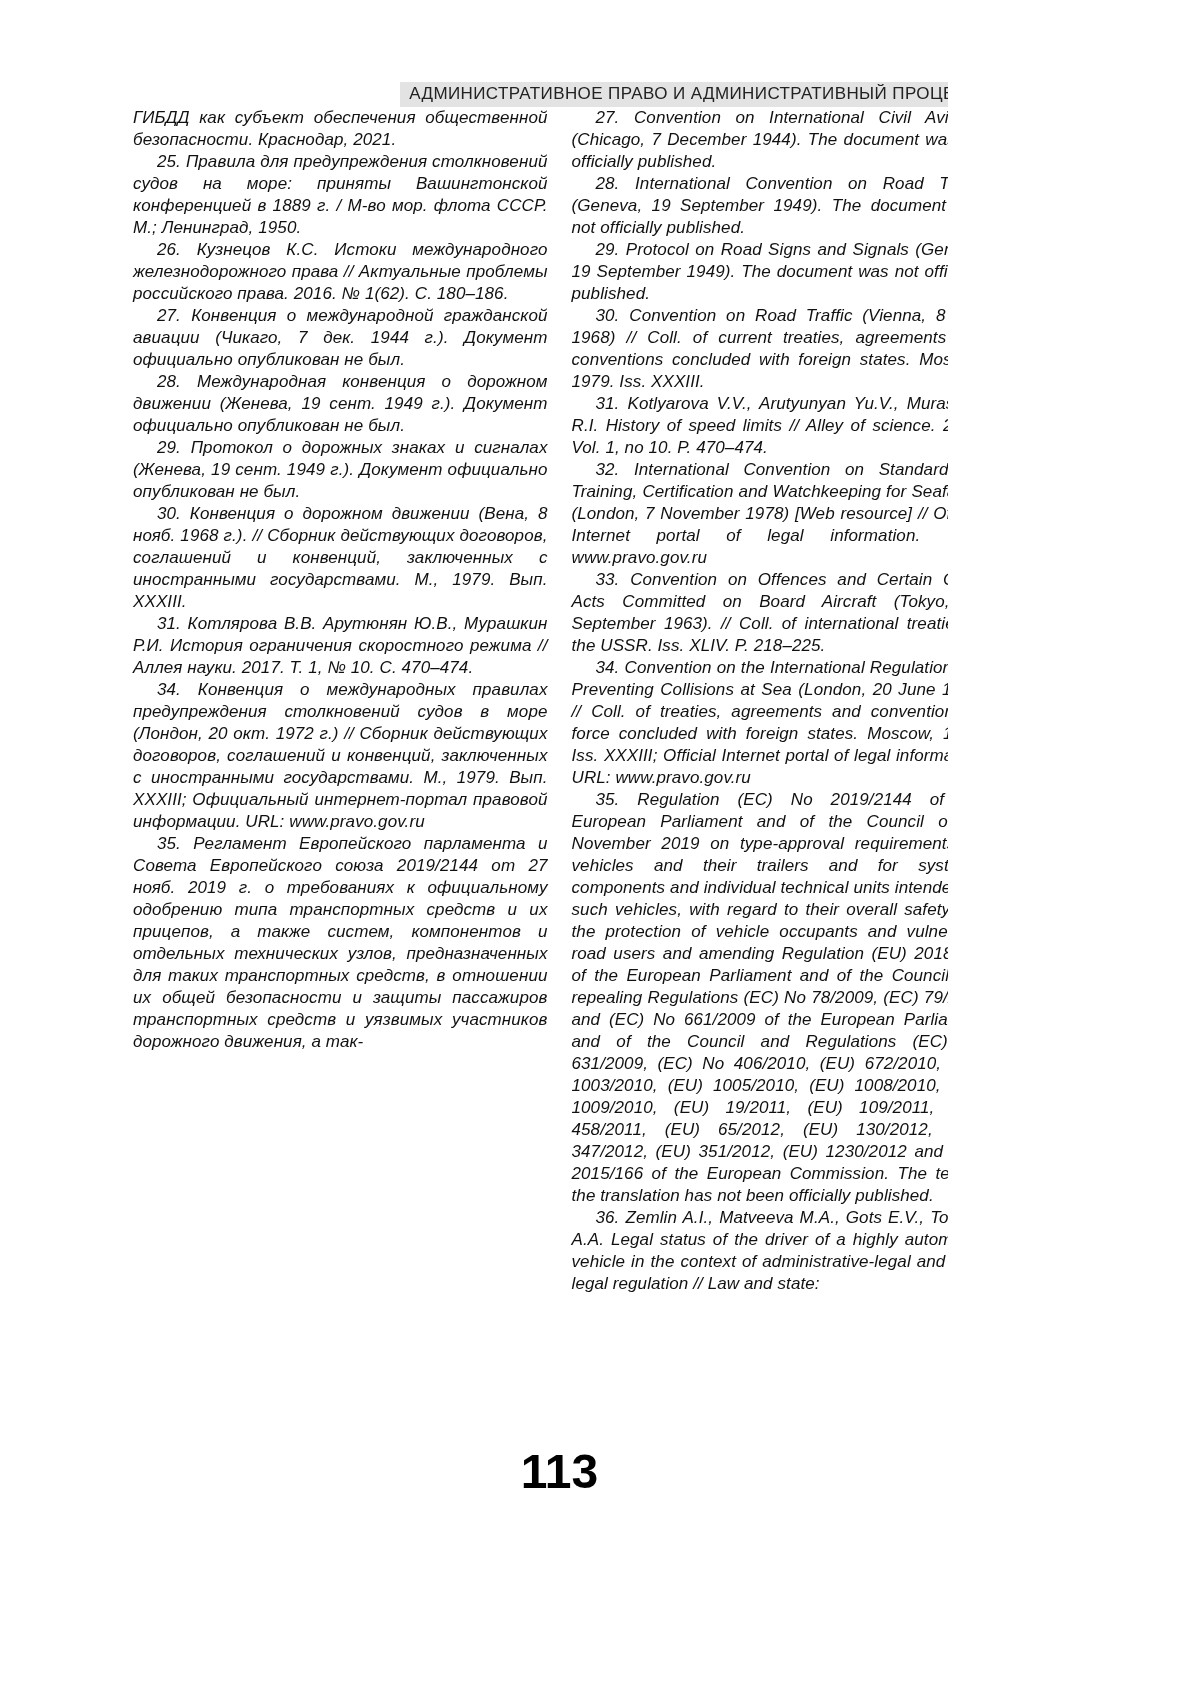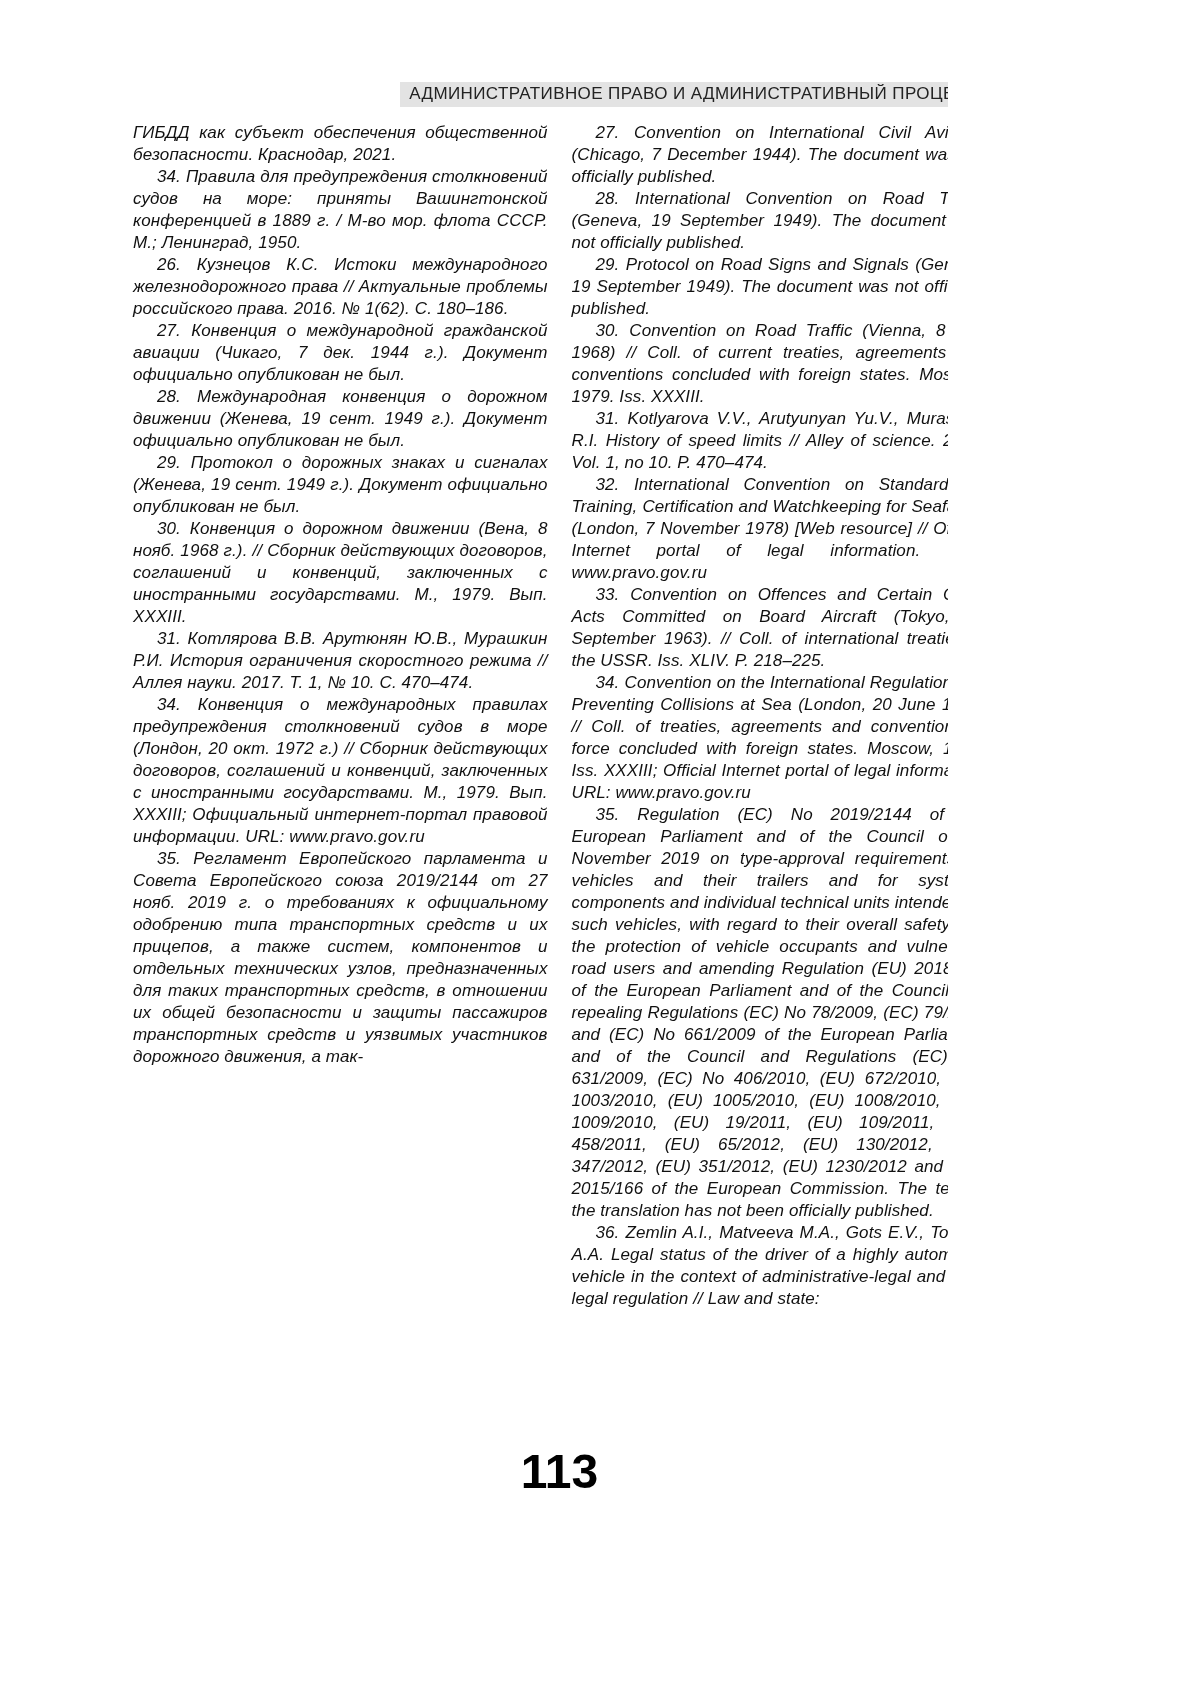--- a/index.html
+++ b/index.html
@@ -28,21 +28,20 @@
     background: #e3e3e3;
     color: #222222;
     font-size: 17px;
     font-weight: 400;
     font-style: normal;
     letter-spacing: 0.4px;
     padding: 2px 6px 3px 9px;
     white-space: nowrap;
   }
   .columns {
-    margin-top: 15px;
     display: flex;
     gap: 24px;
   }
   .col {
     flex: 1 1 0;
     min-width: 0;
     font-style: italic;
     font-size: 17px;
     line-height: 22px;
     letter-spacing: 0.1px;
@@ -73,21 +72,21 @@
 <div class="page">
   <div class="content">
 
     <div class="running-head">
       <span class="running-head-text">АДМИНИСТРАТИВНОЕ ПРАВО И АДМИНИСТРАТИВНЫЙ ПРОЦЕСС</span>
     </div>
 
     <div class="columns">
       <div class="col col-left" lang="ru">
           <p>ГИБДД как субъект обеспечения общественной безопасности. Краснодар, 2021.</p>
-          <p>34. Правила для предупреждения столкновений судов на море: приняты Вашингтонской конференцией в 1889 г. / М-во мор. флота СССР. М.; Ленинград, 1950.</p>
+          <p>25. Правила для предупреждения столкновений судов на море: приняты Вашингтонской конференцией в 1889 г. / М-во мор. флота СССР. М.; Ленинград, 1950.</p>
           <p>26. Кузнецов К.С. Истоки международного железнодорожного права // Актуальные проблемы российского права. 2016. № 1(62). С. 180–186.</p>
           <p>27. Конвенция о международной гражданской авиации (Чикаго, 7 дек. 1944 г.). Документ официально опубликован не был.</p>
           <p>28. Международная конвенция о дорожном движении (Женева, 19 сент. 1949 г.). Документ официально опубликован не был.</p>
           <p>29. Протокол о дорожных знаках и сигналах (Женева, 19 сент. 1949 г.). Документ официально опубликован не был.</p>
           <p>30. Конвенция о дорожном движении (Вена, 8 нояб. 1968 г.). // Сборник действующих договоров, соглашений и конвенций, заключенных с иностранными государствами. М., 1979. Вып. XXXIII.</p>
           <p>31. Котлярова В.В. Арутюнян Ю.В., Мурашкин Р.И. История ограничения скоростного режима // Аллея науки. 2017. Т. 1, № 10. С. 470–474.</p>
           <p>34. Конвенция о международных правилах предупреждения столкновений судов в море (Лондон, 20 окт. 1972 г.) // Сборник действующих договоров, соглашений и конвенций, заключенных с иностранными государствами. М., 1979. Вып. XXXIII; Официальный интернет-портал правовой информации. URL: www.pravo.gov.ru</p>
           <p>35. Регламент Европейского парламента и Совета Европейского союза 2019/2144 от 27 нояб. 2019 г. о требованиях к официальному одобрению типа транспортных средств и их прицепов, а также систем, компонентов и отдельных технических узлов, предназначенных для таких транспортных средств, в отношении их общей безопасности и защиты пассажиров транспортных средств и уязвимых участников дорожного движения, а так-</p>
         </div>
       <div class="col col-right" lang="en">

